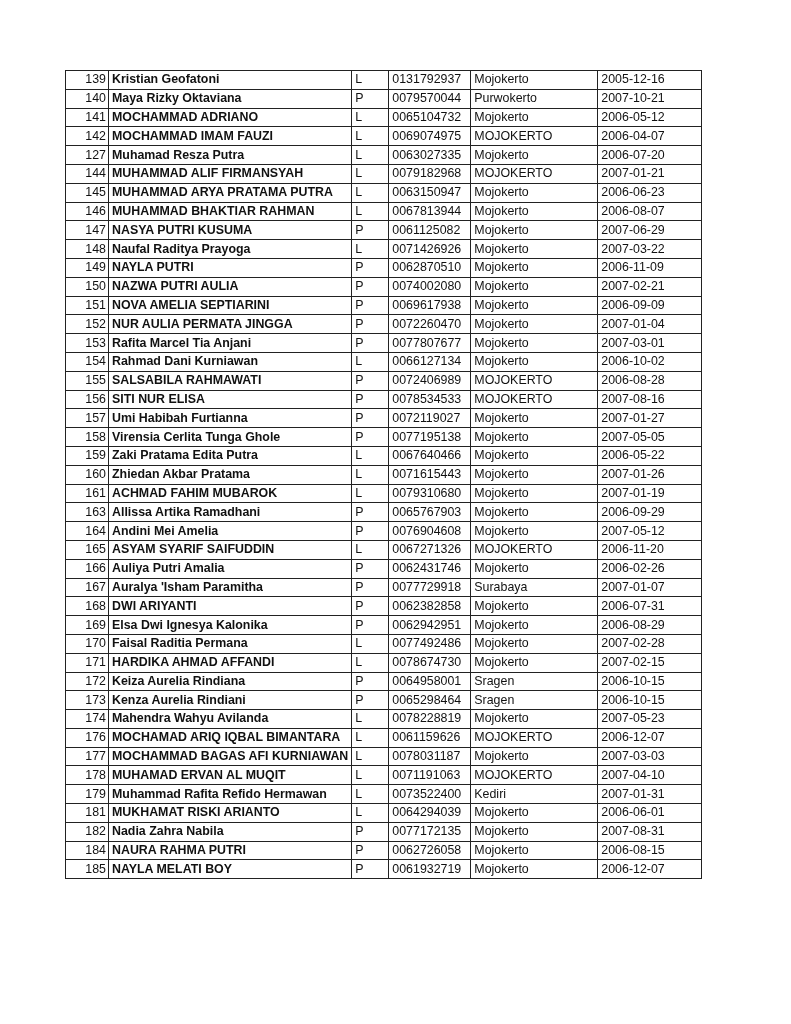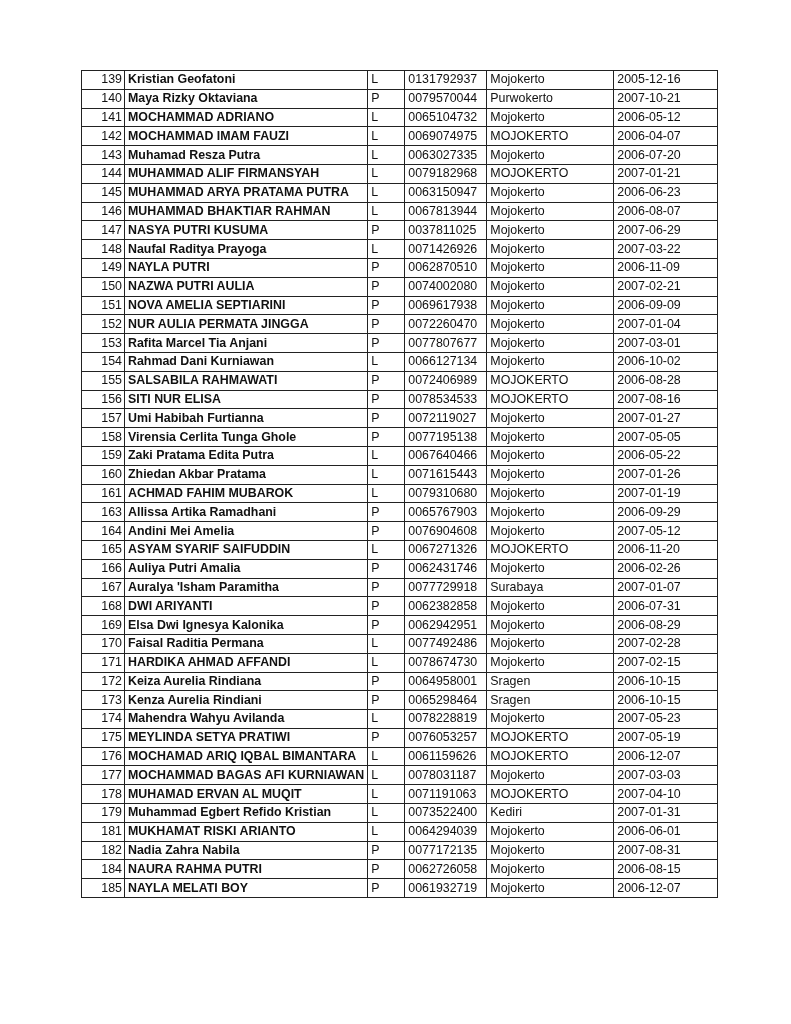--- a/index.html
+++ b/index.html
@@ -1,18 +1,18 @@
 <!DOCTYPE html>
 <html><head>
   <meta charset="utf-8">
   <style>
     html, body { margin:0; padding:0; background:#ffffff; }
     body { width:791px; height:1024px; position:relative; overflow:hidden;
            font-family:"Liberation Sans", "DejaVu Sans", sans-serif; color:#111; }
-    .sheet { position:absolute; left:81px; top:70px;border-radius:25px; }
+    .sheet { position:absolute; left:65px; top:70px;border-radius:25px; }
     table { border-collapse:collapse; table-layout:fixed; }
     td { border:1px solid #222; height:17.8px; padding:0 3px; font-size:12.4px;
          line-height:17px; white-space:nowrap; overflow:hidden; }
     td.no { text-align:right; width:37px; padding-right:2px; }
     td.name { width:230px;font-weight:bold; }
     td.gender { width:30px; }
     td.nisn { width:75px; }
     td.city { width:120px; }
     td.date { width:97px; }
     table { border:1.5px solid #111; }
@@ -49,21 +49,21 @@
         </tr>
         <tr>
           <td class="no">142</td>
           <td class="name">MOCHAMMAD IMAM FAUZI</td>
           <td class="gender">L</td>
           <td class="nisn">0069074975</td>
           <td class="city">MOJOKERTO</td>
           <td class="date">2006-04-07</td>
         </tr>
         <tr>
-          <td class="no">143</td>
+          <td class="no">127</td>
           <td class="name">Muhamad Resza Putra</td>
           <td class="gender">L</td>
           <td class="nisn">0063027335</td>
           <td class="city">Mojokerto</td>
           <td class="date">2006-07-20</td>
         </tr>
         <tr>
           <td class="no">144</td>
           <td class="name">MUHAMMAD ALIF FIRMANSYAH</td>
           <td class="gender">L</td>
@@ -84,21 +84,21 @@
           <td class="name">MUHAMMAD BHAKTIAR RAHMAN</td>
           <td class="gender">L</td>
           <td class="nisn">0067813944</td>
           <td class="city">Mojokerto</td>
           <td class="date">2006-08-07</td>
         </tr>
         <tr>
           <td class="no">147</td>
           <td class="name">NASYA PUTRI KUSUMA</td>
           <td class="gender">P</td>
-          <td class="nisn">0037811025</td>
+          <td class="nisn">0061125082</td>
           <td class="city">Mojokerto</td>
           <td class="date">2007-06-29</td>
         </tr>
         <tr>
           <td class="no">148</td>
           <td class="name">Naufal Raditya Prayoga</td>
           <td class="gender">L</td>
           <td class="nisn">0071426926</td>
           <td class="city">Mojokerto</td>
           <td class="date">2007-03-22</td>
@@ -297,28 +297,20 @@
         </tr>
         <tr>
           <td class="no">174</td>
           <td class="name">Mahendra Wahyu Avilanda</td>
           <td class="gender">L</td>
           <td class="nisn">0078228819</td>
           <td class="city">Mojokerto</td>
           <td class="date">2007-05-23</td>
         </tr>
         <tr>
-          <td class="no">175</td>
-          <td class="name">MEYLINDA SETYA PRATIWI</td>
-          <td class="gender">P</td>
-          <td class="nisn">0076053257</td>
-          <td class="city">MOJOKERTO</td>
-          <td class="date">2007-05-19</td>
-        </tr>
-        <tr>
           <td class="no">176</td>
           <td class="name">MOCHAMAD ARIQ IQBAL BIMANTARA</td>
           <td class="gender">L</td>
           <td class="nisn">0061159626</td>
           <td class="city">MOJOKERTO</td>
           <td class="date">2006-12-07</td>
         </tr>
         <tr>
           <td class="no">177</td>
           <td class="name">MOCHAMMAD BAGAS AFI KURNIAWAN</td>
@@ -330,21 +322,21 @@
         <tr>
           <td class="no">178</td>
           <td class="name">MUHAMAD ERVAN AL MUQIT</td>
           <td class="gender">L</td>
           <td class="nisn">0071191063</td>
           <td class="city">MOJOKERTO</td>
           <td class="date">2007-04-10</td>
         </tr>
         <tr>
           <td class="no">179</td>
-          <td class="name">Muhammad Egbert Refido Kristian</td>
+          <td class="name">Muhammad Rafita Refido Hermawan</td>
           <td class="gender">L</td>
           <td class="nisn">0073522400</td>
           <td class="city">Kediri</td>
           <td class="date">2007-01-31</td>
         </tr>
         <tr>
           <td class="no">181</td>
           <td class="name">MUKHAMAT RISKI ARIANTO</td>
           <td class="gender">L</td>
           <td class="nisn">0064294039</td>

